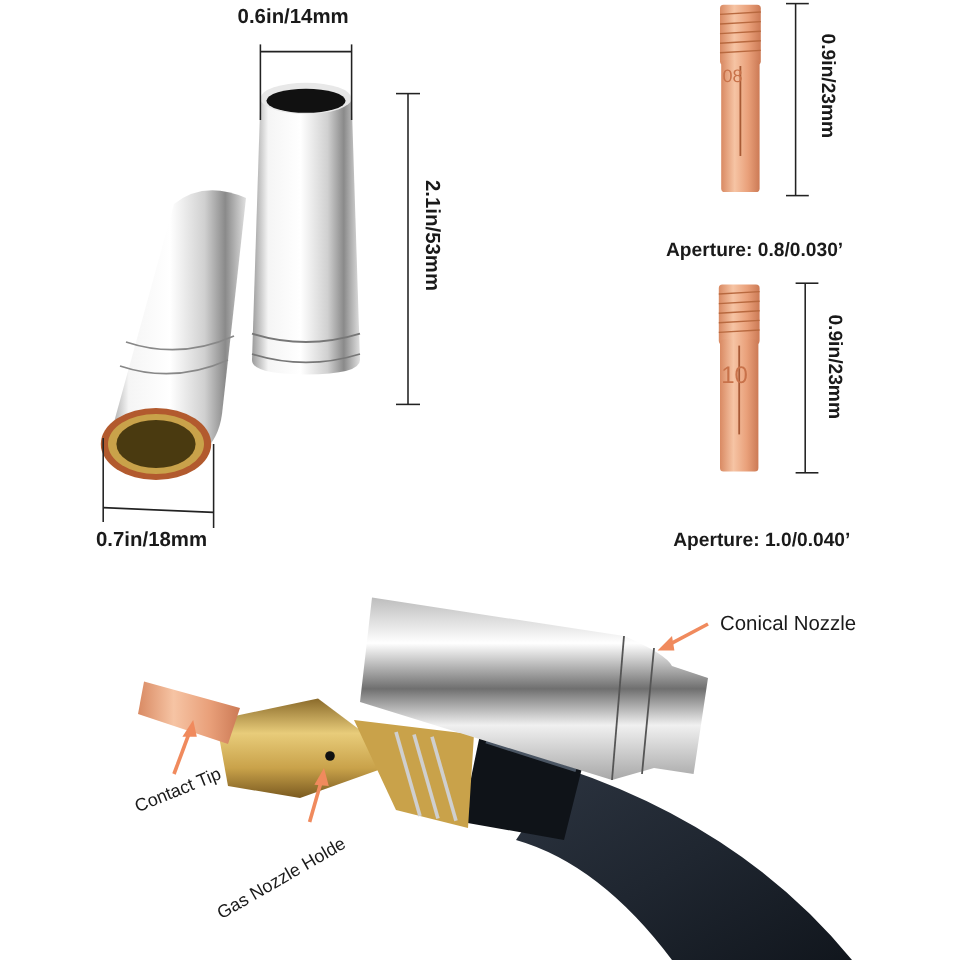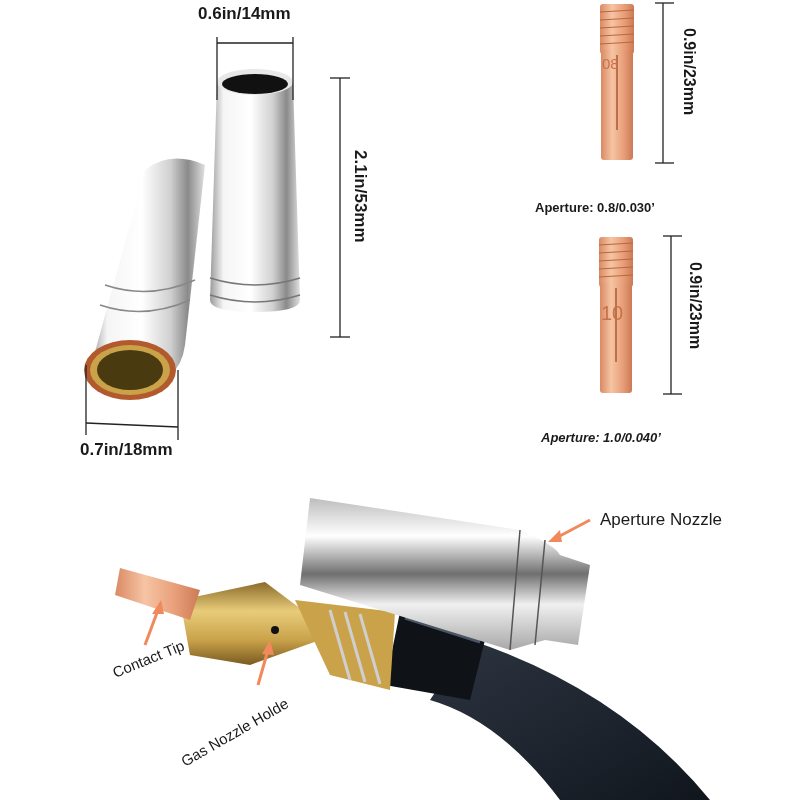--- a/index.html
+++ b/index.html
@@ -1,19 +1,19 @@
 <!DOCTYPE html>
 <html><head>
 <meta charset="utf-8">
 <style>
   html, body { margin: 0; padding: 0; background: #ffffff; }
   body { width: 800px; height: 800px; position: relative; overflow: hidden; font-family: "Liberation Sans", sans-serif; }
   .abs { position: absolute; }
   .dimtext { font-family: "Liberation Sans", sans-serif; font-weight: bold; color: #1a1a1a; font-size: 17px; white-space: nowrap; }
-  .apertext { font-family: "Liberation Sans", sans-serif; font-weight: bold; color: #1a1a1a; font-size: 13px; white-space: nowrap; }
+  .apertext { font-family: "Liberation Sans", sans-serif; font-weight: bold; color: #1a1a1a; font-size: 16px; white-space: nowrap; margin-left: 20px; }
   .labeltext { font-family: "Liberation Sans", sans-serif; color: #1a1a1a; font-size: 17px; white-space: nowrap; }
   .vert { transform-origin: left top; transform: rotate(90deg); }
   svg { position: absolute; left: 0; top: 0; }
 </style>
 </head>
 <body>
 
 <svg width="800" height="800" viewBox="0 0 800 800">
   <defs>
     <linearGradient id="chromeV" x1="0" y1="0" x2="1" y2="0">
@@ -159,17 +159,17 @@
 <div class="abs dimtext" style="left:198px; top:4px;text-align:center;">0.6in/14mm</div>
 <div class="abs dimtext vert" style="left:370px; top:150px;">2.1in/53mm</div>
 <div class="abs dimtext" style="left:80px; top:440px;text-align:right;">0.7in/18mm</div>
 
 <div class="abs dimtext vert" style="left:698px; top:28px; font-size:16px;">0.9in/23mm</div>
 <div class="abs dimtext vert" style="left:704px; top:262px; font-size:16px;">0.9in/23mm</div>
 <div class="abs" style="left:602px; top:55px; font-size:15px; color:#c8724a;">08</div>
 <div class="abs" style="left:601px; top:302px; font-size:20px; color:#c8724a;">10</div>
 
 <div class="abs apertext" style="left:535px; top:200px;">Aperture: 0.8/0.030’</div>
-<div class="abs apertext" style="left:541px; top:430px;font-style:italic;">Aperture: 1.0/0.040’</div>
+<div class="abs apertext" style="left:541px; top:442px;">Aperture: 1.0/0.040’</div>
 
-<div class="abs labeltext" style="left:600px; top:510px;">Aperture Nozzle</div>
+<div class="abs labeltext" style="left:600px; top:510px;">Conical Nozzle</div>
 <div class="abs labeltext" style="left:110px; top:665px; transform:rotate(-22deg); transform-origin:left top; font-size:15px;">Contact Tip</div>
 <div class="abs labeltext" style="left:178px; top:755px; transform:rotate(-30deg); transform-origin:left top; font-size:15px;">Gas Nozzle Holde</div>
 
 </body></html>

